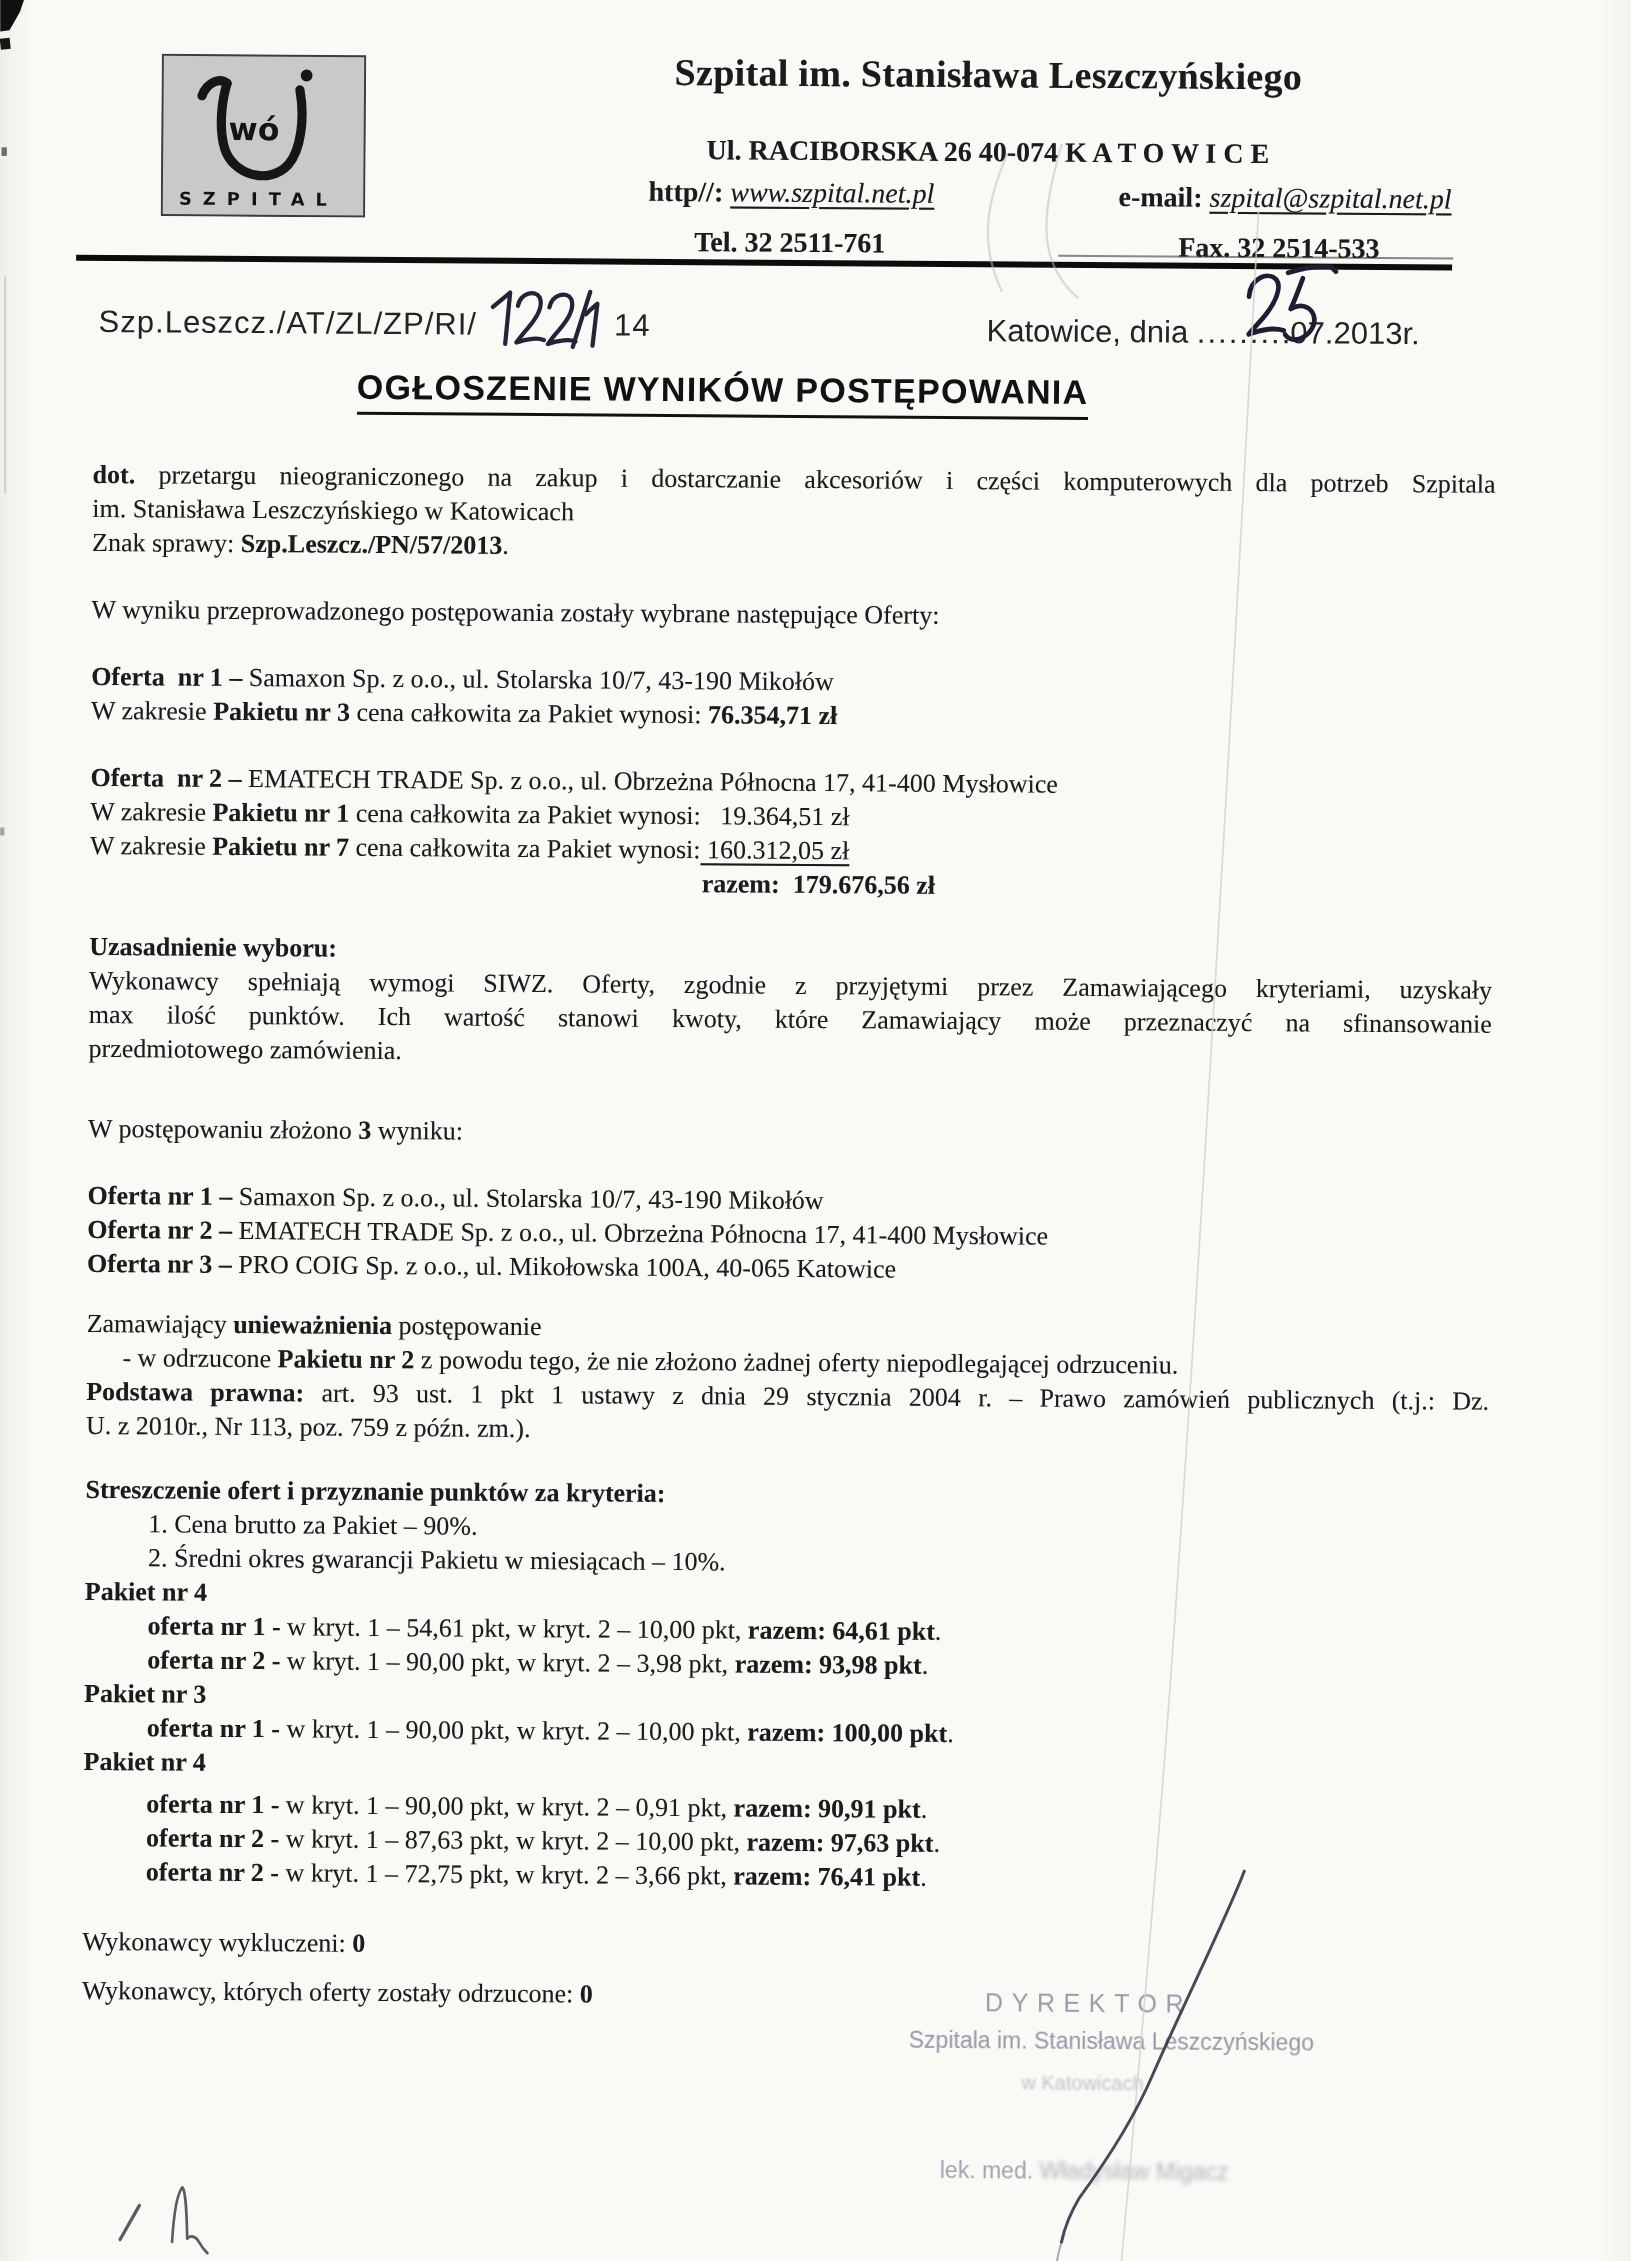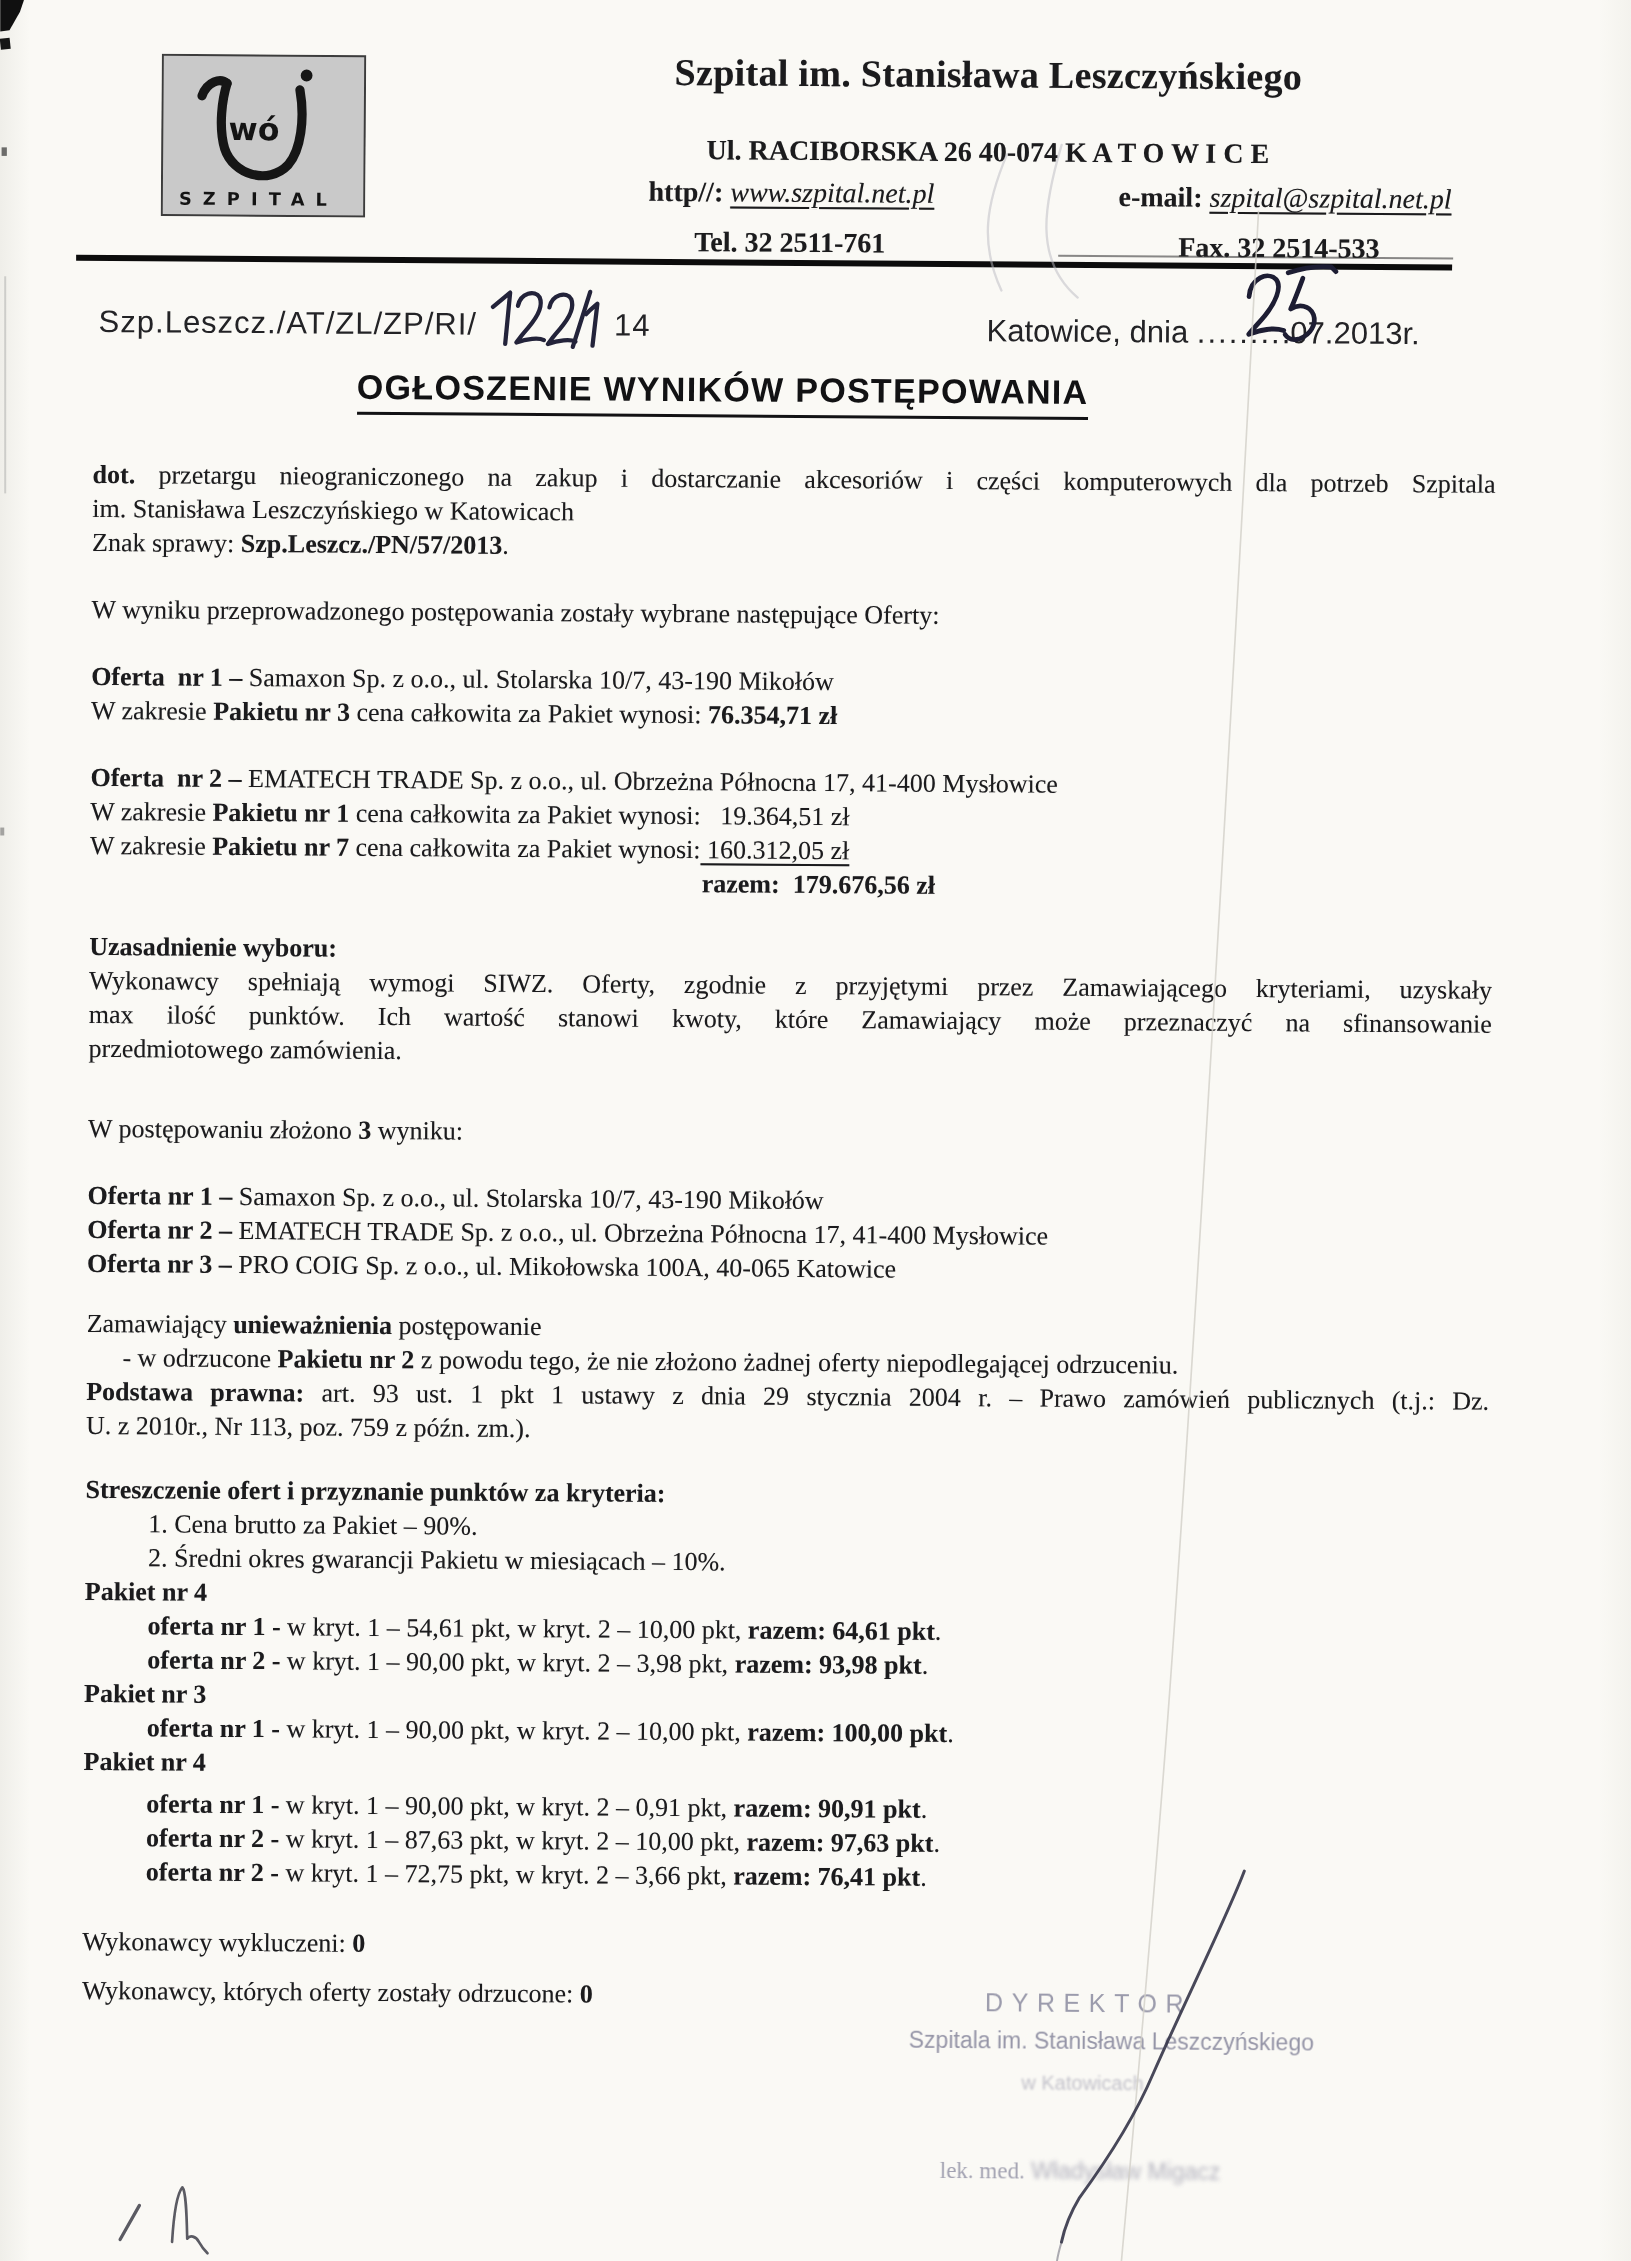--- a/index.html
+++ b/index.html
@@ -38,21 +38,21 @@
   #bodytext{position:absolute;left:94px;top:458px;width:1403px;}
   .bl{font-size:26px;line-height:34px;white-space:pre-wrap;}
   .bl .u{text-decoration:underline;text-decoration-thickness:2px;text-underline-offset:4.6px;}
   .jl{text-align:justify;text-align-last:justify;}
   
   .stamp{font-family:"Liberation Sans",sans-serif;color:#84849a;white-space:nowrap;}
   .st1{left:997px;top:1982px;font-size:25px;letter-spacing:8.6px;opacity:.8;filter:blur(0.7px);}
   .st2{left:921px;top:2021px;font-size:23px;opacity:.85;filter:blur(0.7px);}
   .st3{left:1034px;top:2065px;font-size:20px;opacity:.48;filter:blur(1.2px);}
   .st4{left:953px;top:2151px;font-size:23px;}
-  .st4 .p1{opacity:.75;filter:blur(0.7px);font-family:Liberation Serif, serif;}
+  .st4 .p1{opacity:.75;filter:blur(0.7px);}
   .st4 .p2{opacity:.6;filter:blur(2px);}
   .overlay{position:absolute;left:0;top:0;pointer-events:none;}
 </style>
 </head>
 <body>
 
 <div class="rot">
 
   <svg class="abs" style="left:160px;top:53px" width="205" height="163" viewBox="0 0 312 248">
     <rect x="2" y="2" width="308" height="244" fill="#c9c9c9" stroke="#3c3c3c" stroke-width="3"></rect>

